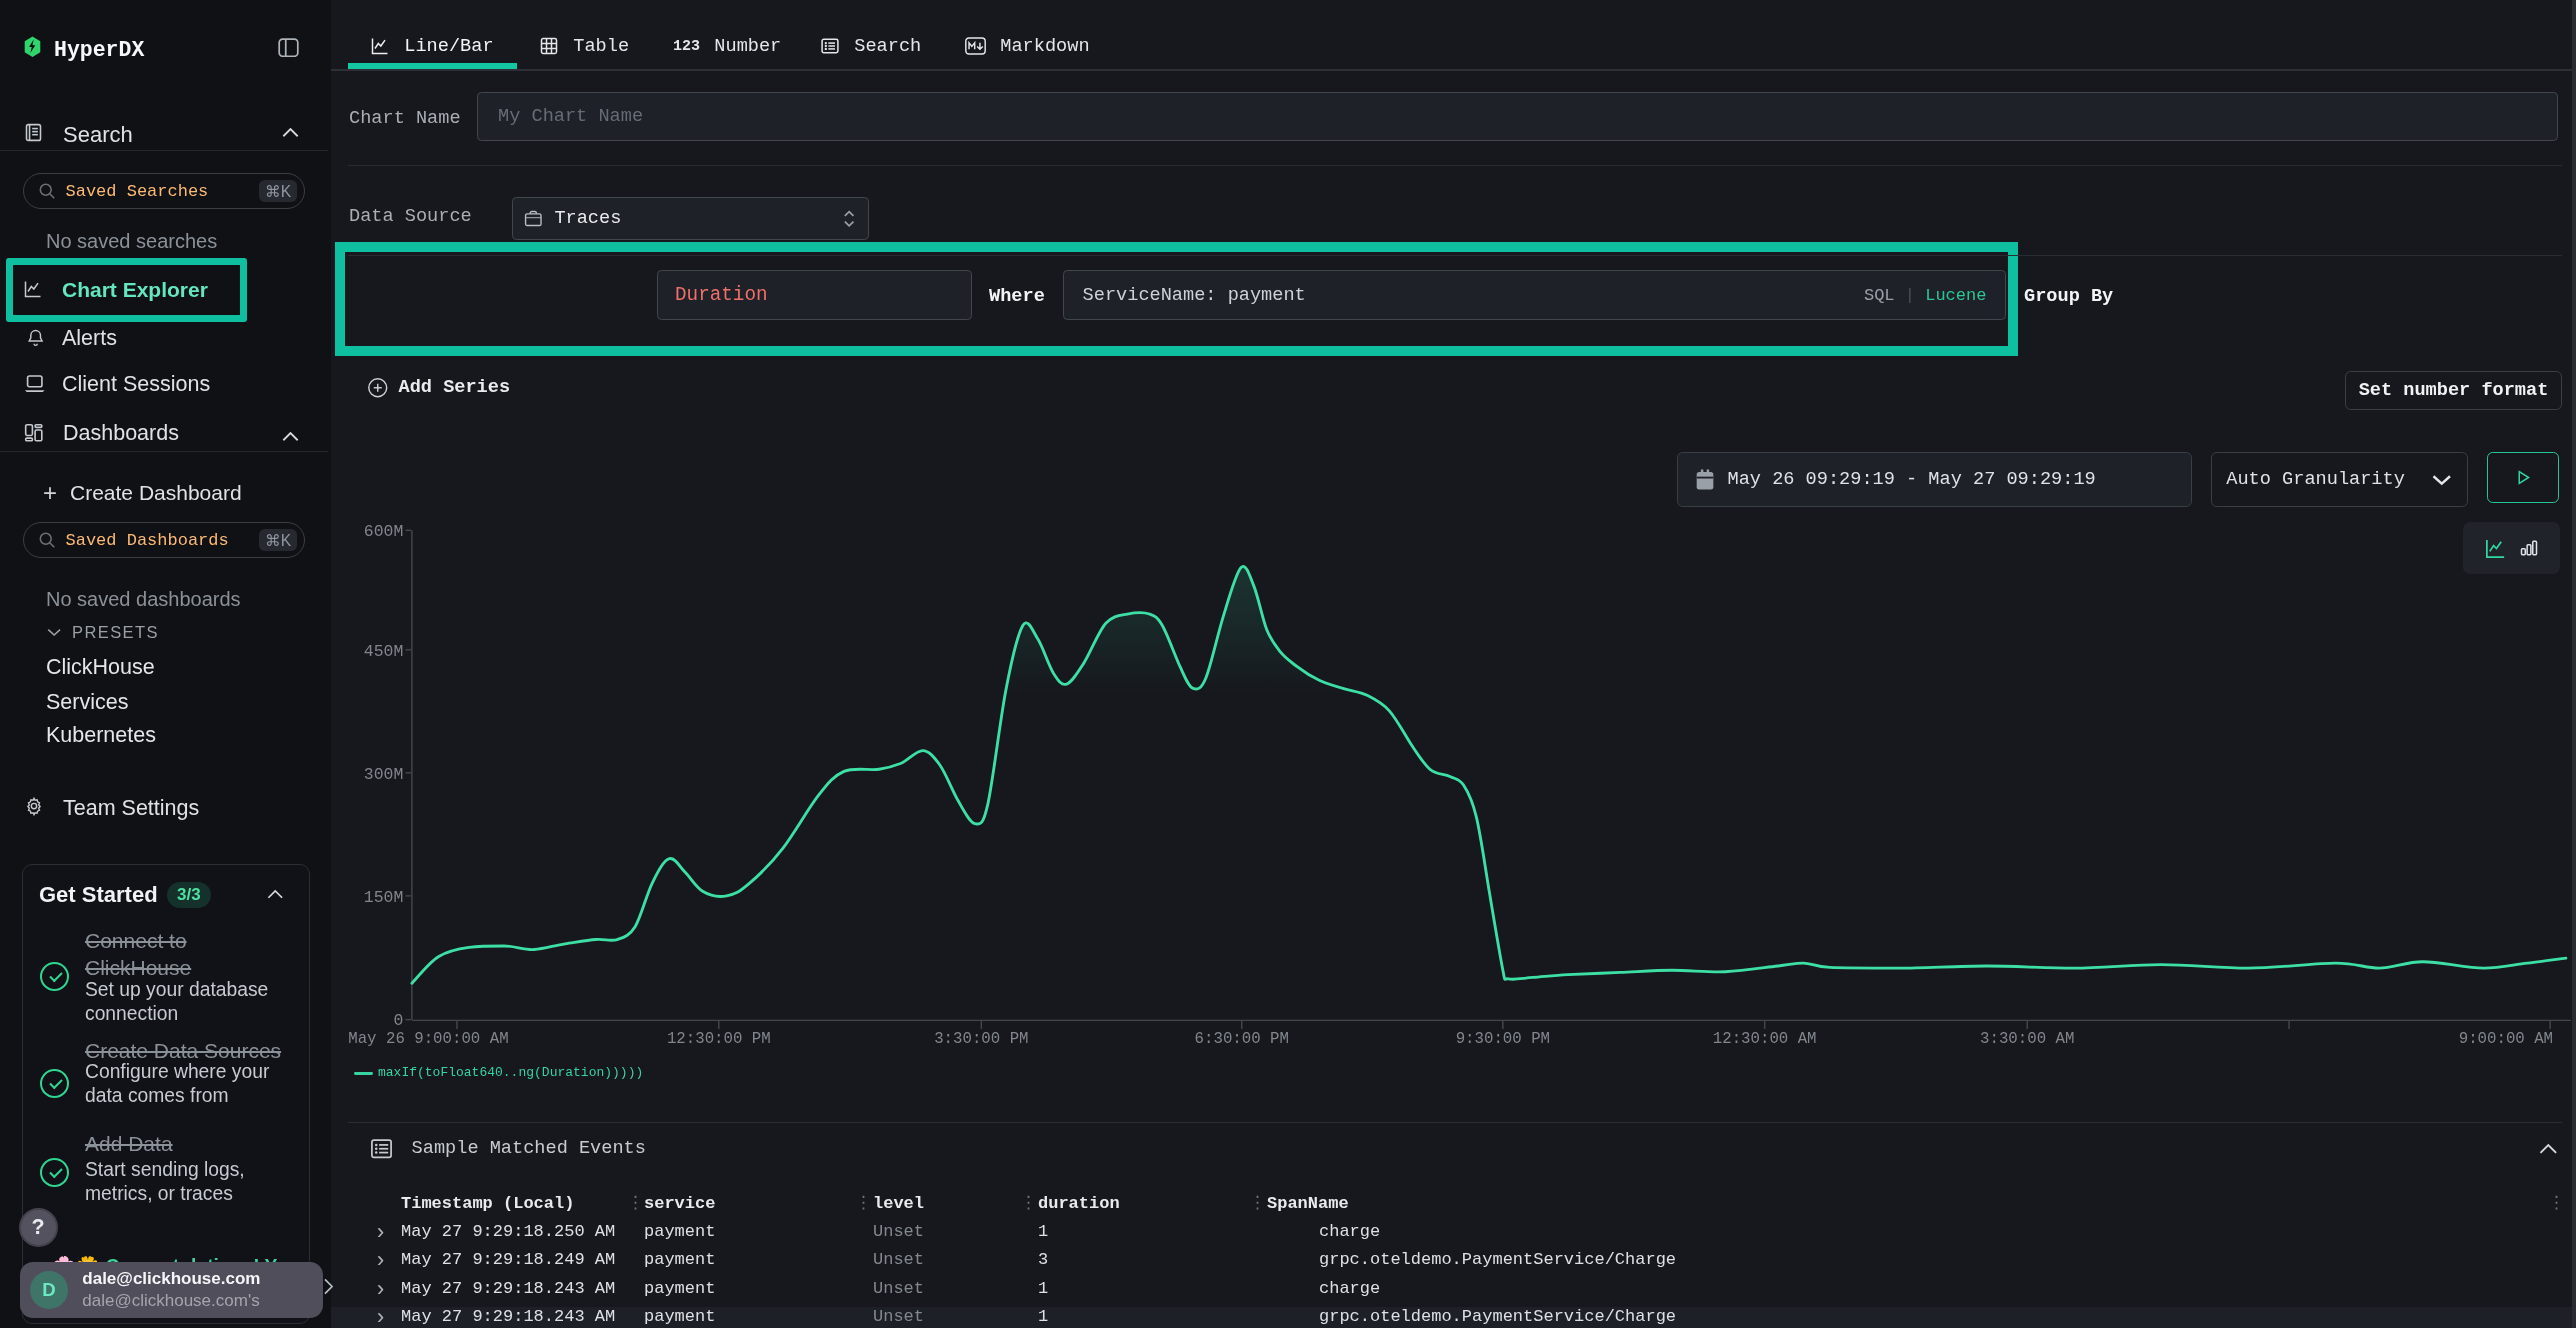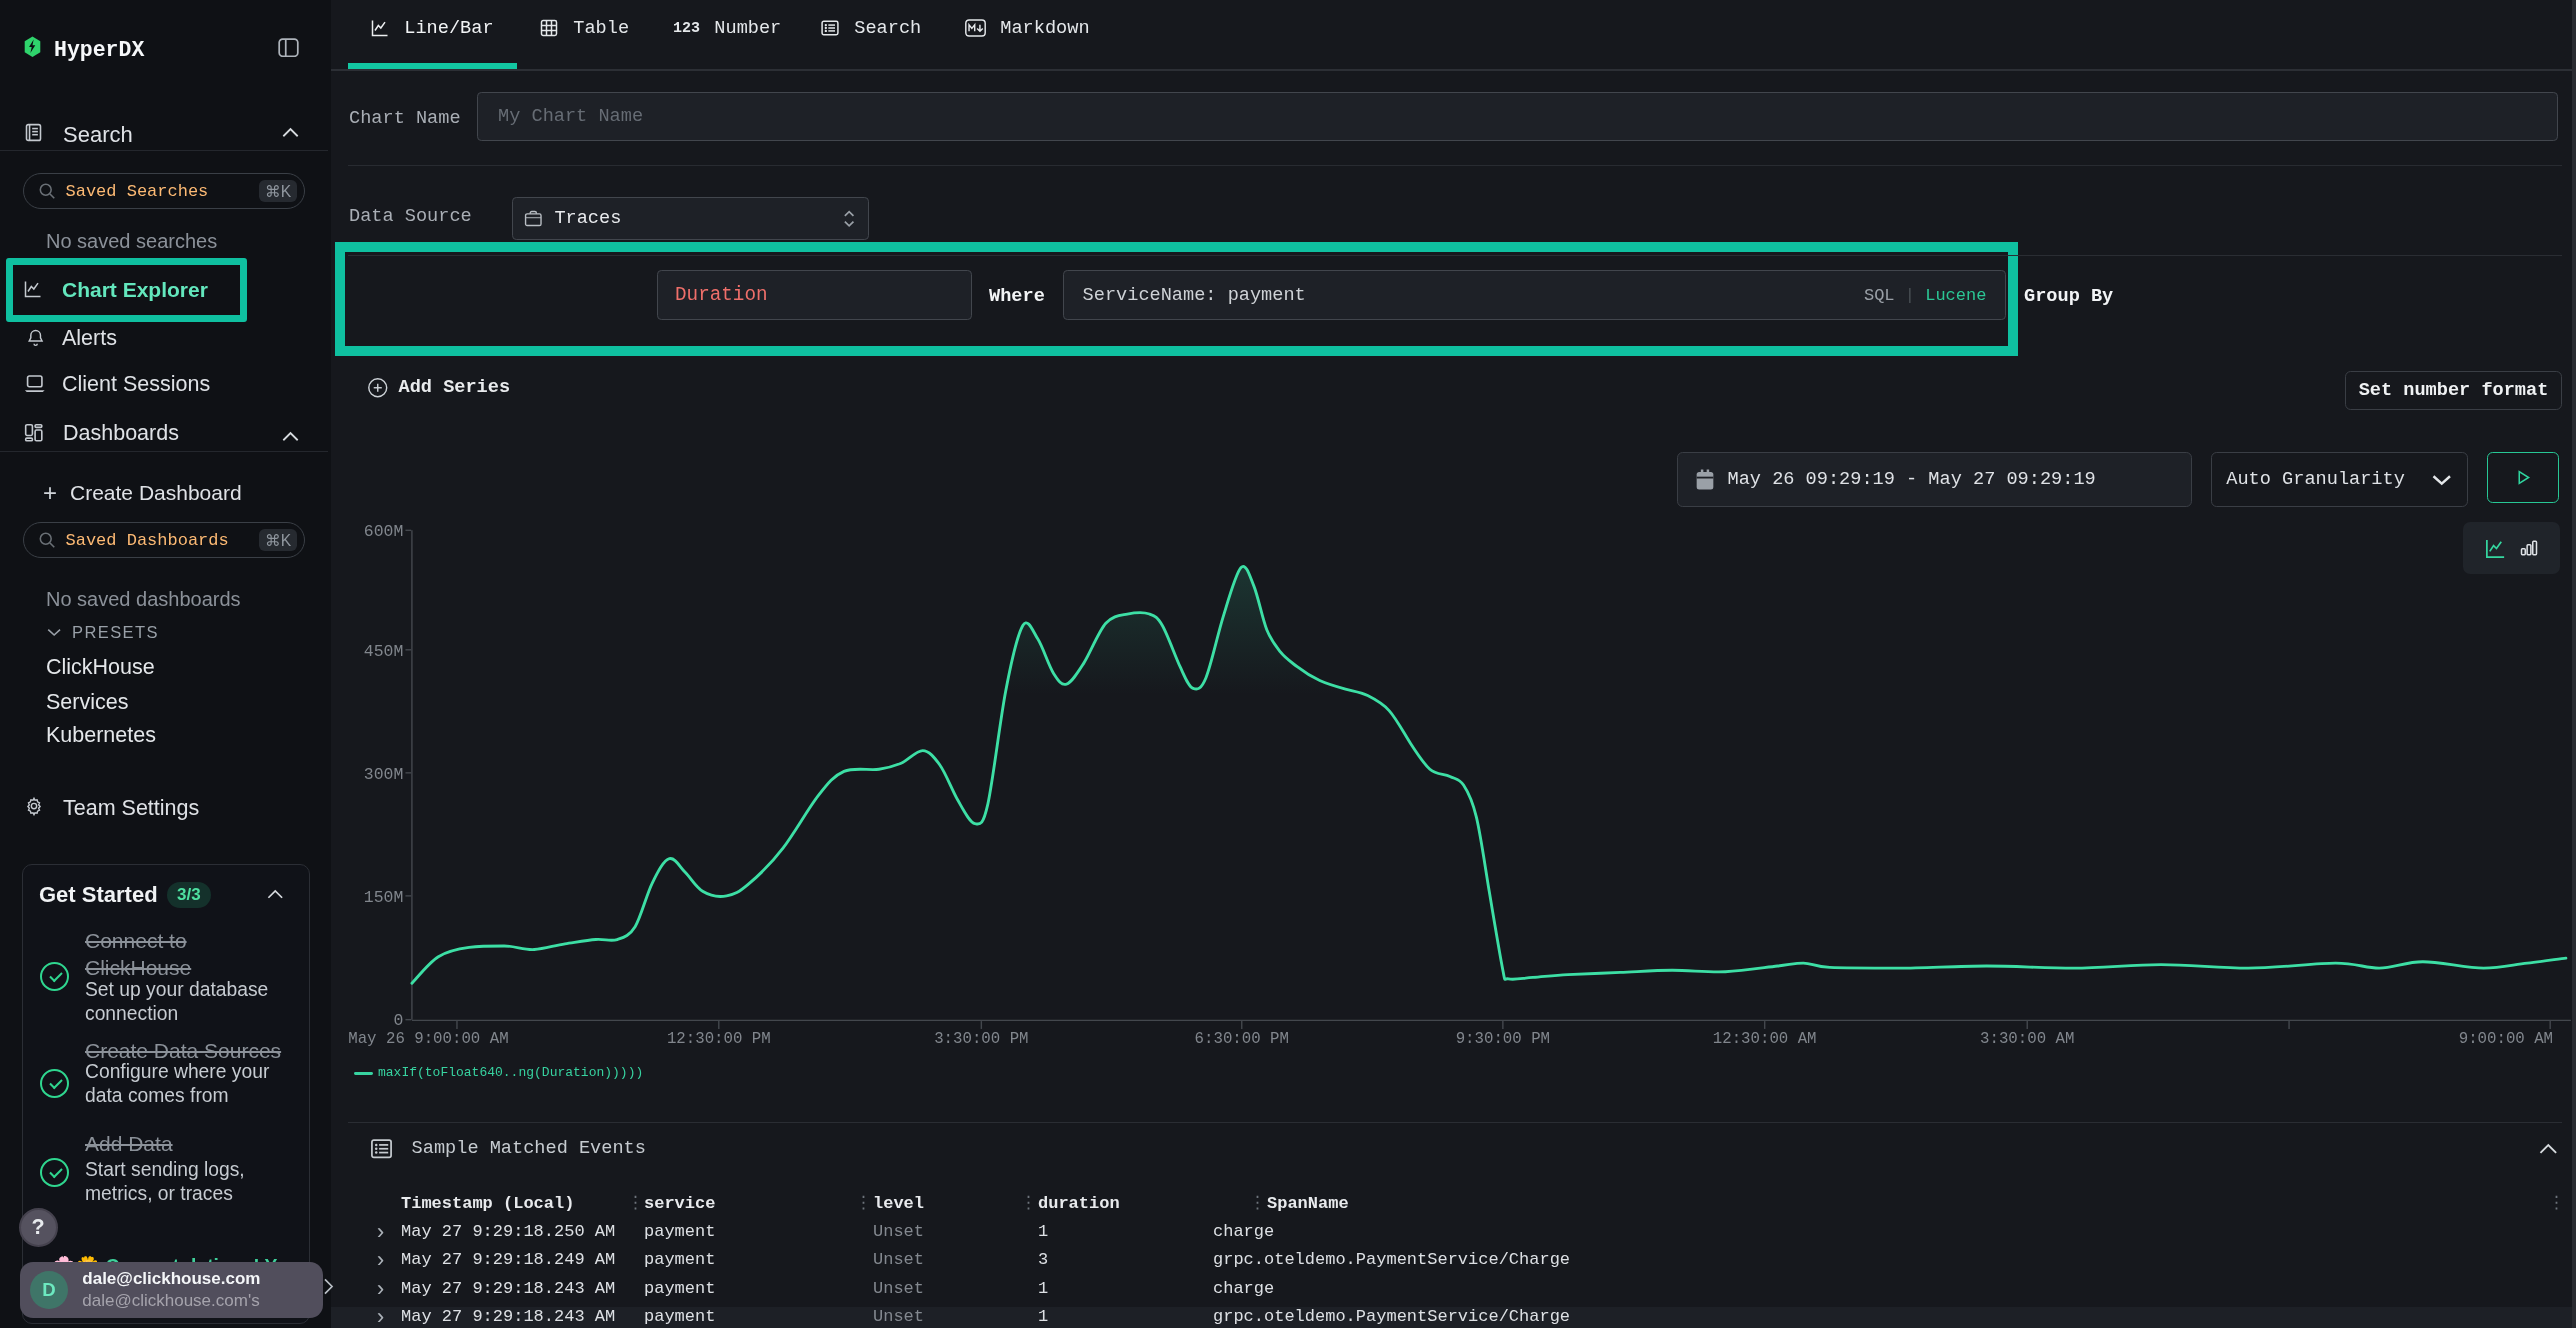--- a/index.html
+++ b/index.html
@@ -10,34 +10,34 @@
 
   
   #sidebar { position:absolute; left:0; top:0; width:394px; height:1328px; background:#0f1115; border-right:1.4px solid #24272d; }
   .sideitem { display:flex; align-items:center; color:#dfe2e6; font-family:"Liberation Sans", sans-serif; font-size:21.5px; }
   .pill { position:absolute; left:23px; width:282px; height:36px; border:1.4px solid #3a3f46; border-radius:18.6px; display:flex; align-items:center; padding:0 7.2px 0 14.3px; }
   .pill .ph { font-size:17px; color:#fdba74; letter-spacing:0; flex:1; }
   .kbd { background:#262a30; color:#8f969e; border-radius:5.7px; font-size:15.7px; padding:1.4px 5.7px; font-family:"Liberation Sans", sans-serif; }
 
   
   #main { position:absolute; left:331px; top:0; width:2245px; height:1328px; background:#16181d; }
-  .tab { position:absolute; top:15px; display:flex; align-items:center; gap:14.3px; font-size:18.6px; color:#e4e7ea; height:26px;justify-content:center; }
+  .tab { position:absolute; top:33px; display:flex; align-items:center; gap:14.3px; font-size:18.6px; color:#e4e7ea; height:26px;justify-content:center; }
   input, .inputbox { background:#1e2127; border:1.4px solid #42464d; border-radius:4.3px; color:#e8eaed; font-family:"Liberation Mono", monospace; }
   .label { position:absolute; color:#a9aeb5; font-size:18.6px; }
   .hl { position:absolute; border:10px solid #0fc0a0; }
   .chk { width:29px; height:29px; border:2.1px solid #2fd68f; border-radius:50%; }
   .chk::after { content:""; position:absolute; left:7.9px; top:7.9px; width:10px; height:5px; border-left:2.1px solid #2fd68f; border-bottom:2.1px solid #2fd68f; transform:rotate(-45deg); }
   .dots { top:4.3px; color:#6d737b; font-size:17px; }
   .row { position:absolute; left:0; width:2245px; height:29px; color:#dde0e4; font-size:17px; }
   .row .chev { position:absolute; left:43px; top:-0.7px; color:#aab0b7; font-size:21.5px; }
   .row .c1 { position:absolute; left:70px; }
   .row .c2 { position:absolute; left:313px; }
   .row .c3 { position:absolute; left:542px; color:#83888f; }
   .row .c4 { position:absolute; left:707px; }
-  .row .c5 { position:absolute; left:882px; }
+  .row .c5 { position:absolute; left:988px; }
 </style>
 </head>
 <body>
 <div id="sidebar">
 
   <svg class="abs" style="left:24px;top:36px" width="17" height="21.5" viewBox="0 0 24 30">
     <path d="M12 0.5 L23 7.2 V22.8 L12 29.5 L1 22.8 V7.2 Z" fill="#2fd46c"></path>
     <path d="M13.6 4.8 L7.2 15.2 h3.7 l-1.9 8.6 6.9-11 h-3.9 z" fill="#0c0e12"></path>
   </svg>
   <div class="abs" style="left:54px;top:38px;font-size:21.5px;font-weight:bold;color:#f6f8fa">HyperDX</div>

